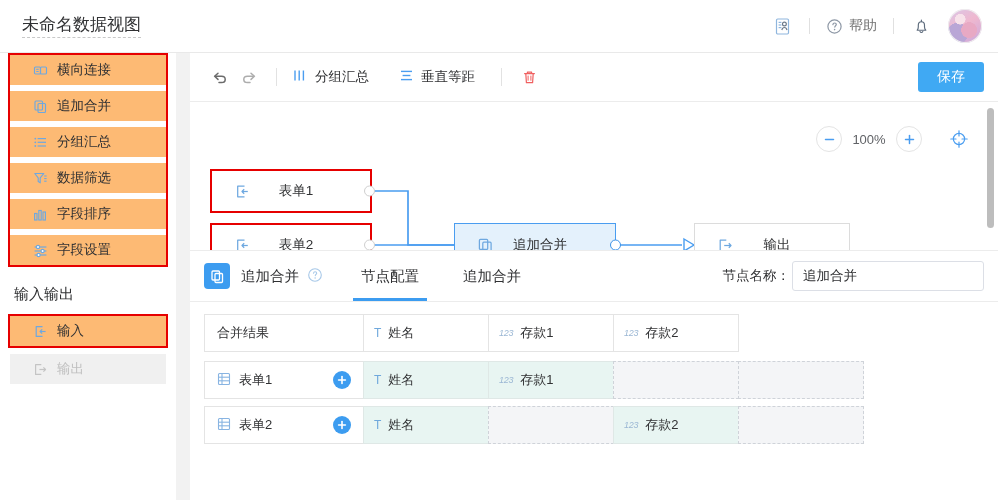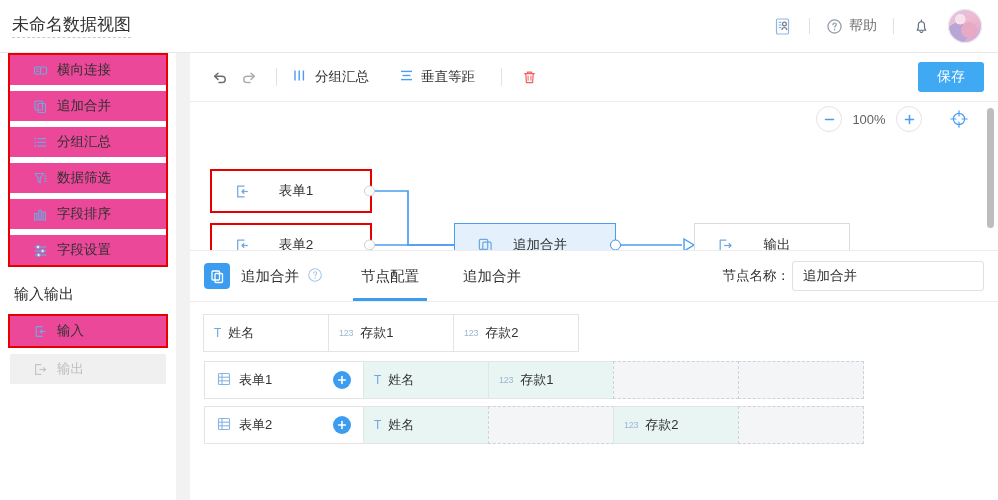--- a/index.html
+++ b/index.html
@@ -7,41 +7,41 @@
     width:998px;height:500px;overflow:hidden;
     font-family:"Liberation Sans","DejaVu Sans",sans-serif;
     font-size:13px;color:#333;background:#fff;
     -webkit-font-smoothing:antialiased;
   }
   .app{position:relative;width:998px;height:500px;}
 
   
   .topbar{position:absolute;left:0;top:0;width:998px;height:52px;background:#fff;
           border-bottom:1px solid #e9e9e9;display:flex;align-items:center;}
-  .doc-title{margin-left:12px;font-size:17px;color:#303133;
+  .doc-title{margin-left:22px;font-size:17px;color:#303133;
              border-bottom:1px dashed #c8c8c8;padding-bottom:2px;line-height:20px;cursor:text;}
   .top-right{margin-left:auto;margin-right:16px;display:flex;align-items:center;height:52px;}
   .top-icon{width:22px;height:22px;display:flex;align-items:center;justify-content:center;cursor:pointer;}
   .vdiv{width:1px;height:16px;background:#e0e0e0;margin:0 16px;}
   .help-wrap{display:flex;align-items:center;gap:6px;color:#737373;font-size:14px;cursor:pointer;justify-content:space-between;}
   .avatar{width:34px;height:34px;border-radius:50%;margin-left:16px;cursor:pointer;
     background:
       radial-gradient(circle at 36% 30%, #f7e2ea 0 16%, rgba(247,226,234,0) 17%),
       radial-gradient(circle at 62% 62%, #e8a9c4 0 26%, rgba(232,169,196,0) 27%),
       radial-gradient(circle at 28% 72%, #b9a6d6 0 30%, rgba(185,166,214,0) 31%),
       linear-gradient(150deg,#d9c7e8 0%,#efb8cf 45%,#c9a8dd 100%);
     box-shadow:0 0 0 1px #eee inset;}
 
   
   .sidebar{position:absolute;left:0;top:53px;width:176px;height:447px;background:#fff;overflow:hidden;}
   .side-section-title{font-size:15px;color:#303133;margin:20px 0 10px 14px;display:flex;align-items:center;gap:6px;}
   .qmark{display:inline-flex;align-items:center;justify-content:center;width:15px;height:15px;
          border:1px solid #9ec5ef;border-radius:50%;color:#79a9e0;font-size:10px;line-height:1;cursor:pointer;}
   .group-box{margin:0 8px;border:2px solid #e60000;}
-  .side-item{height:30px;display:flex;align-items:center;gap:9px;padding-left:22px;background:#ec4899;
+  .side-item{height:30px;display:flex;align-items:center;gap:9px;padding-left:22px;background:#fdba74;
              font-size:13.5px;color:#303133;cursor:pointer;margin-bottom:6px;}
   .side-item:last-child{margin-bottom:0;}
   .side-item.disabled{background:#f0f0f0;color:#bfbfbf;cursor:default;}
   .side-item .ic{width:16px;height:16px;display:inline-flex;align-items:center;justify-content:center;}
   .io-title{font-size:15px;color:#303133;margin:18px 0 10px 14px;}
   .io-box{margin:0 8px;border:2px solid #e60000;}
   .io-box-plain{margin:0 10px;}
   .side-scroll-gap{position:absolute;left:176px;top:53px;width:14px;height:447px;background:#f2f2f2;}
 
   
@@ -51,21 +51,21 @@
   .toolbar{height:48px;border-bottom:1px solid #ececec;display:flex;align-items:center;padding:0 14px;}
   .tb-btn{width:30px;height:30px;display:flex;align-items:center;justify-content:center;cursor:pointer;border-radius:3px;}
   .tb-sep{width:1px;height:18px;background:#e2e2e2;margin:0 12px;}
   .tb-item{display:flex;align-items:center;gap:7px;font-size:13.5px;color:#303133;cursor:pointer;padding:0 4px;}
   .tb-item + .tb-item{margin-left:22px;}
   .save-btn{margin-left:auto;width:66px;height:30px;background:#40a9f3;color:#fff;border:none;border-radius:3px;
             font-size:14px;font-family:inherit;cursor:pointer;}
 
   
   .canvas{position:relative;height:148px;background:#fff;border-bottom:1px solid #ececec;overflow:hidden;}
-  .zoombar{position:absolute;right:28px;top:4px;display:flex;align-items:center;gap:10px;}
+  .zoombar{position:absolute;right:28px;top:24px;display:flex;align-items:center;gap:10px;}
   .zbtn{width:24px;height:24px;border:1px solid #e4e4e4;border-radius:50%;display:flex;align-items:center;
         justify-content:center;cursor:pointer;background:#fff;}
   .zlabel{font-size:13px;color:#606266;min-width:34px;text-align:center;}
   .node{position:absolute;height:44px;background:#fff;display:flex;align-items:center;box-sizing:border-box;cursor:pointer;}
   .node .nic{width:20px;height:20px;margin-left:20px;display:flex;align-items:center;justify-content:center;}
   .node .nlabel{flex:1;text-align:center;font-size:13.5px;color:#303133;padding-right:30px;}
   .node.redsel{border:2px solid #e60000;}
   .node.bluesel{border:1px solid #4a9df0;background:#e4f1fc;}
   .node.plain{border:1px solid #dcdcdc;}
   .port{position:absolute;width:9px;height:9px;border-radius:50%;background:#fff;border:1px solid #cfcfcf;top:50%;
@@ -93,21 +93,21 @@
   .mrow{display:flex;align-items:stretch;margin-bottom:7px;}
   .mcell{height:38px;display:flex;align-items:center;box-sizing:border-box;font-size:13px;color:#303133;}
   .mcell.src{width:160px;border:1px solid #e4e4e4;background:#fff;padding:0 12px;justify-content:space-between;}
   .mcell.srchead{width:160px;border:1px solid #e4e4e4;background:#fff;padding:0 12px;}
   .mcell.fld{width:126px;border:1px solid #e4e4e4;background:#fff;padding:0 10px;gap:7px;margin-left:-1px;}
   .mcell.fld.filled{background:#e8f5f2;border:1px solid #dfe8e6;}
   .mcell.fld.empty{background:#f4f5f7;border:1px dashed #cfd3d9;}
   .srcname{display:flex;align-items:center;gap:8px;}
   .plusbtn{width:18px;height:18px;border-radius:50%;background:#3c9cf0;display:flex;align-items:center;
            justify-content:center;cursor:pointer;color:#fff;}
-  .tnum{font-size:9px;color:#9bb7d4;font-family:"Liberation Sans",sans-serif;letter-spacing:-.3px;}
+  .tnum{font-size:9px;color:#9bb7d4;font-family:"Liberation Sans",sans-serif;letter-spacing:-.3px;font-style:italic;}
   .ticon{color:#6fa8dc;font-size:12px;}
 </style>
 </head>
 <body>
 
 <div class="app">
 
   <div class="topbar">
     <div class="doc-title">未命名数据视图</div>
     <div class="top-right">
@@ -416,20 +416,21 @@
 
       <div class="node-name-wrap">
         <span class="node-name-label">节点名称：</span>
         <input class="node-name-input" type="text" value="追加合并" style="">
       </div>
     </div>
 
     <div class="maptable">
 
       <div class="mrow" style="margin-bottom:9px;">
+        <div class="mcell srchead">合并结果</div>
         <div class="mcell fld">
           <span class="ticon">T</span>
           <span>姓名</span>
         </div>
         <div class="mcell fld">
           <span class="tnum">123</span>
           <span>存款1</span>
         </div>
         <div class="mcell fld">
           <span class="tnum">123</span>

